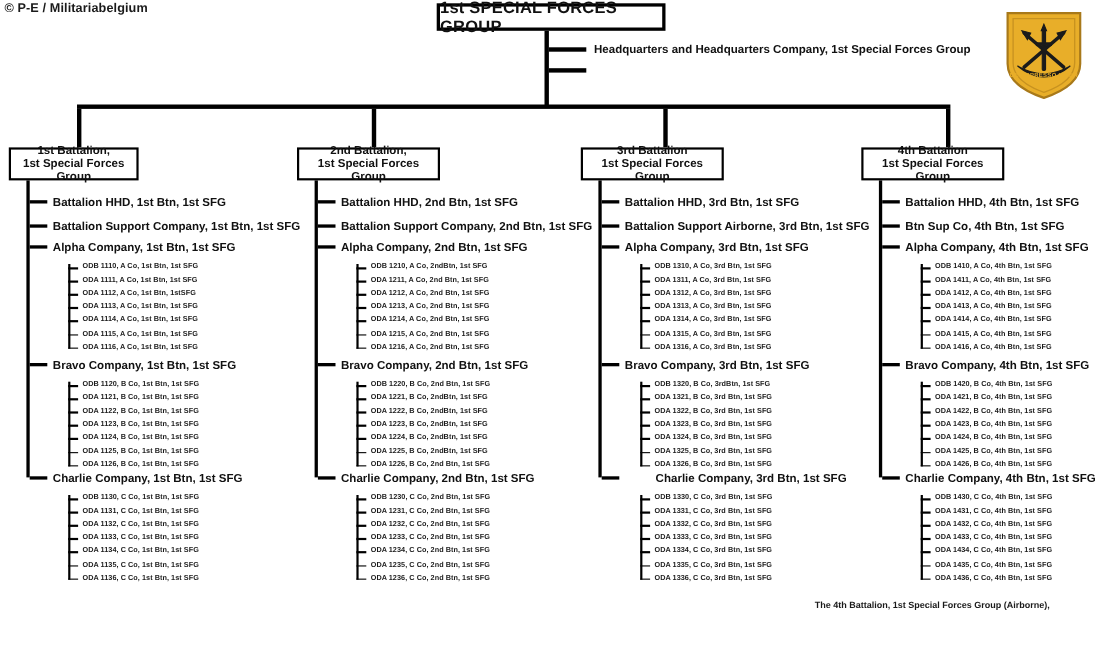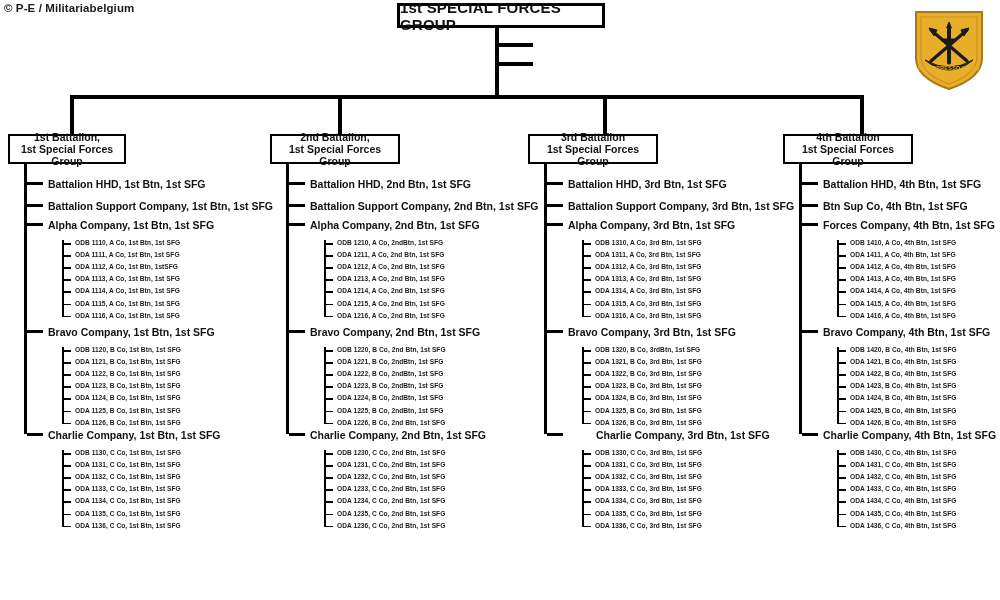--- a/index.html
+++ b/index.html
@@ -131,20 +131,21 @@
 
   <div class="root-box">
     <span>1st SPECIAL FORCES GROUP</span>
   </div>
 
   <div class="vline" style="left:495px; top:28px; width:4px; height:70px;"></div>
 
   <div class="hline" style="left:499px; top:43px; width:34px; height:4px;"></div>
   <div class="hline" style="left:499px; top:62px; width:34px; height:4px;"></div>
 
+  <div class="staff-label" style="left:540px; top:39px;">Headquarters and Headquarters Company,  1st Special Forces Group</div>
 
   <div class="hline" style="left:70px; top:95px; width:794px; height:4px;"></div>
 
   <div class="patch">
     <svg viewBox="0 0 74 84" width="74" height="84" aria-hidden="true">
       <path d="M4 4 H70 V50 Q70 70 37 81 Q4 70 4 50 Z" fill="#E8AE29" stroke="#A8791A" stroke-width="2"></path>
       <path d="M9 9 H65 V49 Q65 66 37 76 Q9 66 9 49 Z" fill="none" stroke="#C79220" stroke-width="1.2"></path>
       <g fill="#1b1b1b" stroke="#1b1b1b">
 
         <line x1="19" y1="22" x2="55" y2="53" stroke-width="3.2" stroke-linecap="round"></line>
@@ -287,21 +288,21 @@
       <div class="oda-label" style="left:337px; top:521.6px;">ODA 1236, C Co, 2nd Btn,  1st SFG</div>
       <div class="vline" style="left:603px; top:99px; width:4px; height:35px;"></div>
       <div class="btn-box" style="left:528px; top:134px; width:130px;">
         <div>3rd Battalion</div>
         <div>1st Special Forces Group</div>
       </div>
       <div class="vline" style="left:544px; top:164px; width:3px; height:270px;"></div>
       <div class="hline" style="left:547px; top:182px; width:16px; height:3px;"></div>
       <div class="staff-label" style="left:568px; top:178px;">Battalion HHD,  3rd Btn, 1st SFG</div>
       <div class="hline" style="left:547px; top:204px; width:16px; height:3px;"></div>
-      <div class="staff-label" style="left:568px; top:200px;">Battalion  Support Company, 3rd Btn,  1st SFG</div>
+      <div class="staff-label" style="left:568px; top:200px;">Battalion  Support Airborne, 3rd Btn,  1st SFG</div>
       <div class="hline" style="left:547px; top:223px; width:16px; height:3px;"></div>
       <div class="co-label" style="left:568px; top:219px;">Alpha Company, 3rd Btn,  1st SFG</div>
       <div class="vline" style="left:582px; top:240px; width:1.6px; height:76.6px;"></div>
       <div class="hline" style="left:582px; top:243px; width:9px; height:1.6px;"></div>
       <div class="oda-label" style="left:595px; top:239px;">ODB 1310, A Co, 3rd Btn,  1st SFG</div>
       <div class="hline" style="left:582px; top:255.1px; width:9px; height:1.6px;"></div>
       <div class="oda-label" style="left:595px; top:251.1px;">ODA 1311, A Co, 3rd Btn,  1st SFG</div>
       <div class="hline" style="left:582px; top:267.2px; width:9px; height:1.6px;"></div>
       <div class="oda-label" style="left:595px; top:263.2px;">ODA 1312, A Co, 3rd Btn,  1st SFG</div>
       <div class="hline" style="left:582px; top:279.3px; width:9px; height:1.6px;"></div>
@@ -350,21 +351,21 @@
       <div class="btn-box" style="left:783px; top:134px; width:130px;">
         <div>4th Battalion</div>
         <div>1st Special Forces Group</div>
       </div>
       <div class="vline" style="left:799px; top:164px; width:3px; height:270px;"></div>
       <div class="hline" style="left:802px; top:182px; width:16px; height:3px;"></div>
       <div class="staff-label" style="left:823px; top:178px;">Battalion HHD, 4th Btn, 1st SFG</div>
       <div class="hline" style="left:802px; top:204px; width:16px; height:3px;"></div>
       <div class="staff-label" style="left:823px; top:200px;">Btn  Sup Co, 4th Btn,  1st SFG</div>
       <div class="hline" style="left:802px; top:223px; width:16px; height:3px;"></div>
-      <div class="co-label" style="left:823px; top:219px;">Forces Company, 4th Btn,  1st SFG</div>
+      <div class="co-label" style="left:823px; top:219px;">Alpha Company, 4th Btn,  1st SFG</div>
       <div class="vline" style="left:837px; top:240px; width:1.6px; height:76.6px;"></div>
       <div class="hline" style="left:837px; top:243px; width:9px; height:1.6px;"></div>
       <div class="oda-label" style="left:850px; top:239px;">ODB 1410, A Co, 4th Btn,  1st SFG</div>
       <div class="hline" style="left:837px; top:255.1px; width:9px; height:1.6px;"></div>
       <div class="oda-label" style="left:850px; top:251.1px;">ODA 1411, A Co, 4th Btn,  1st SFG</div>
       <div class="hline" style="left:837px; top:267.2px; width:9px; height:1.6px;"></div>
       <div class="oda-label" style="left:850px; top:263.2px;">ODA 1412, A Co, 4th Btn,  1st SFG</div>
       <div class="hline" style="left:837px; top:279.3px; width:9px; height:1.6px;"></div>
       <div class="oda-label" style="left:850px; top:275.3px;">ODA 1413, A Co, 4th Btn,  1st SFG</div>
       <div class="hline" style="left:837px; top:291.4px; width:9px; height:1.6px;"></div>
@@ -403,15 +404,16 @@
       <div class="oda-label" style="left:850px; top:485.3px;">ODA 1433, C Co, 4th Btn,  1st SFG</div>
       <div class="hline" style="left:837px; top:501.4px; width:9px; height:1.6px;"></div>
       <div class="oda-label" style="left:850px; top:497.4px;">ODA 1434, C Co, 4th Btn,  1st SFG</div>
       <div class="hline" style="left:837px; top:513.5px; width:9px; height:1.6px;"></div>
       <div class="oda-label" style="left:850px; top:509.5px;">ODA 1435, C Co, 4th Btn,  1st SFG</div>
       <div class="hline" style="left:837px; top:525.6px; width:9px; height:1.6px;"></div>
       <div class="oda-label" style="left:850px; top:521.6px;">ODA 1436, C Co, 4th Btn,  1st SFG</div>
     </div>
 
   <div class="footnote">
+    <span>The 4th Battalion, 1st Special Forces Group (Airborne),</span>
   </div>
 
 </div>
 
 </body></html>

